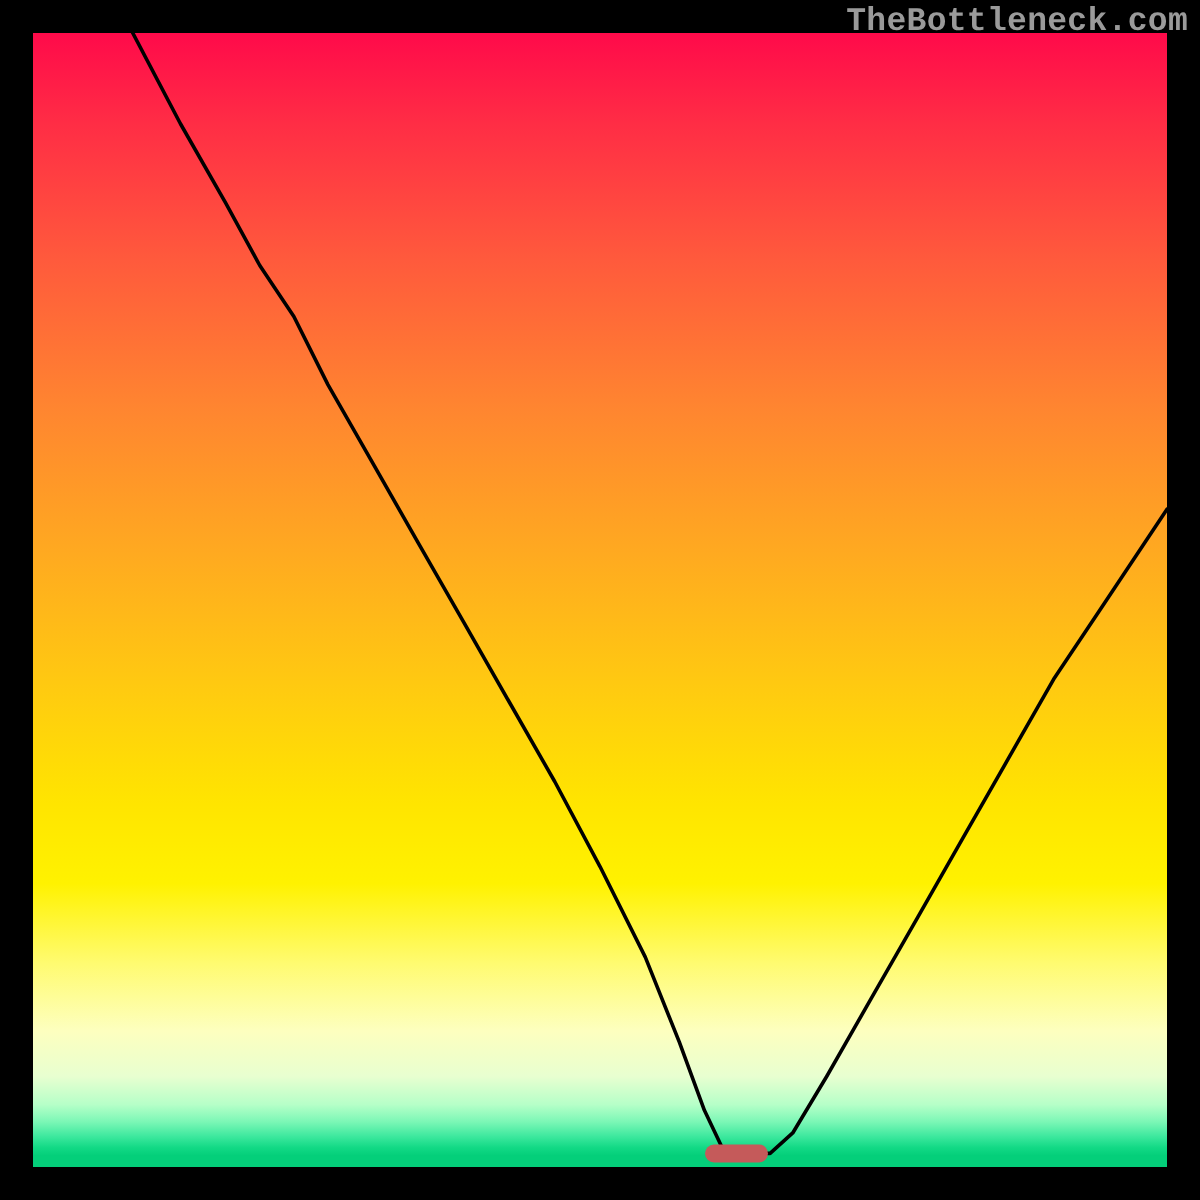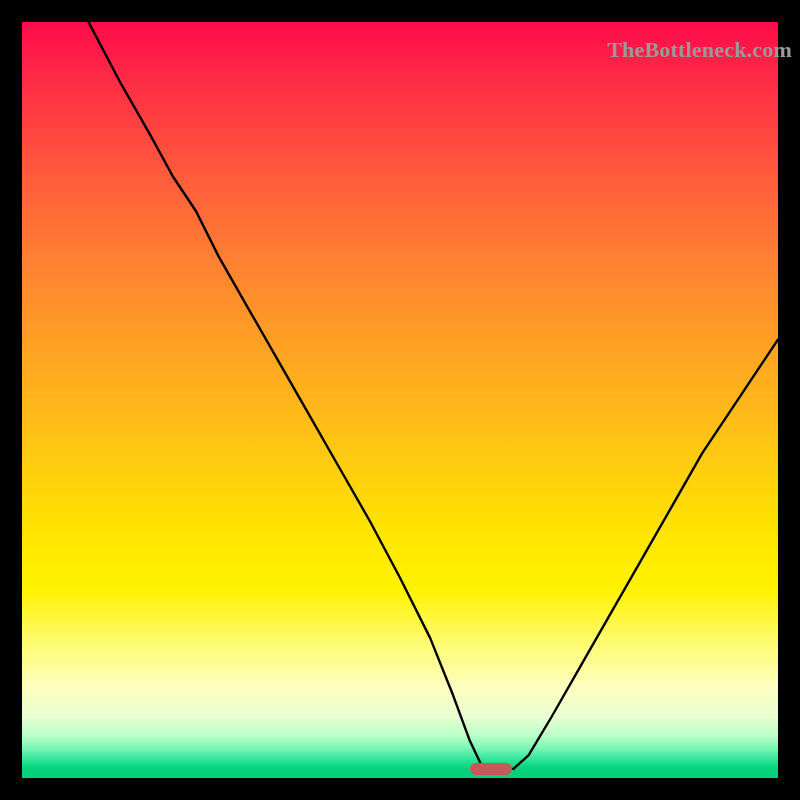--- a/index.html
+++ b/index.html
@@ -52,26 +52,25 @@
   }
   .marker {
     position: absolute;
     border-radius: 999px;
     background: #c55a5a;
   }
   .attribution {
     position: absolute;
     top: 2px;
     right: 8px;
-    font-family: Liberation Serif, serif;
+    font-family: Liberation Mono, monospace;
     font-size: 22px;
     font-weight: 600;
     color: #9a9a9a;
     letter-spacing: 0.2px;
-    margin-top: 35px;
   }
 </style>
 </head>
 <body>
 <div class="canvas">
 
   <div class="plot-area">
     <div class="gradient"></div>
 
     <svg class="curve-svg" viewBox="0 0 756 756" preserveAspectRatio="none">

